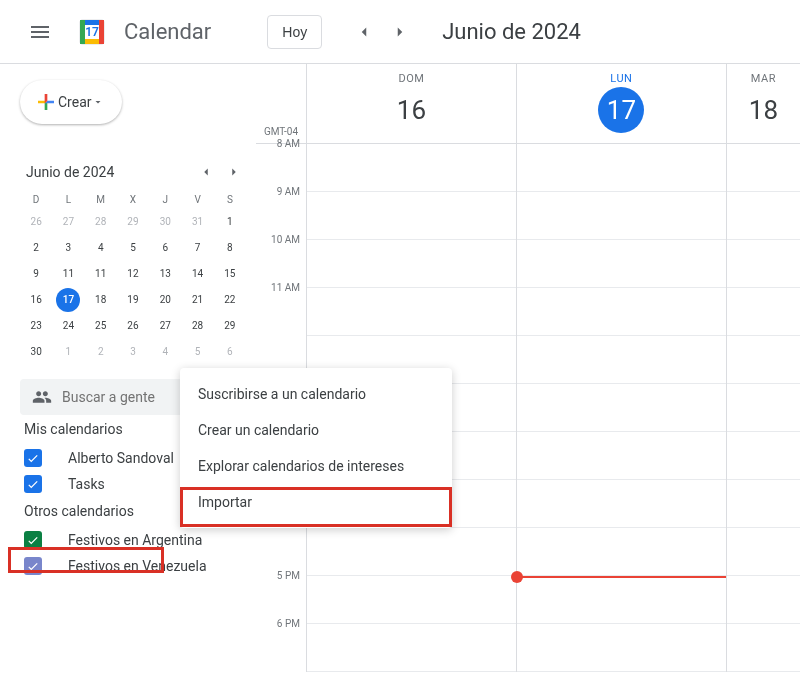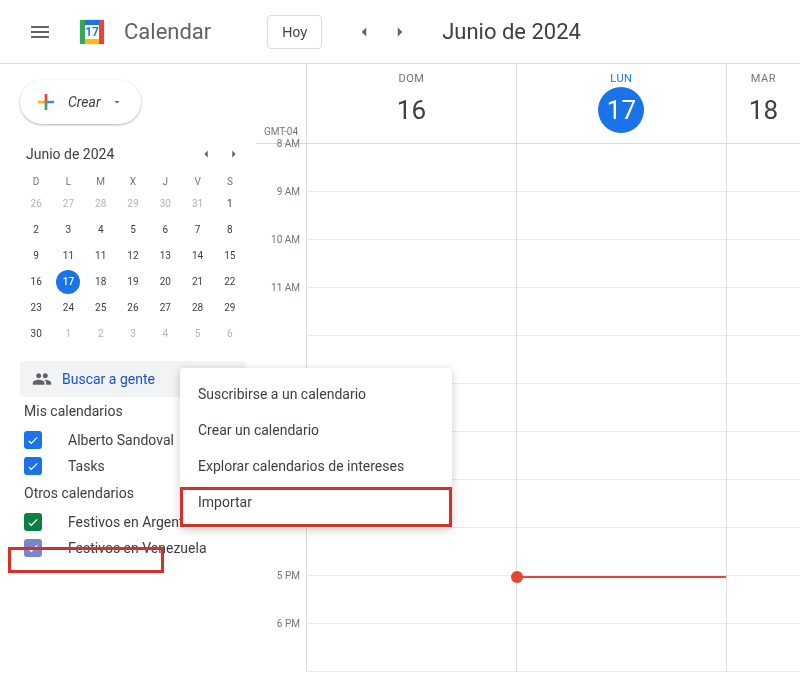--- a/index.html
+++ b/index.html
@@ -16,41 +16,41 @@
   .nav-arrow { width: 36px; height: 36px; display: flex; align-items: center; justify-content: center; cursor: pointer; border-radius: 50%; }
   .nav-arrow svg { width: 18px; height: 18px; fill: #5f6368; }
   .header-month { font-size: 22px; color: #3c4043; margin-left: 16px; }
   
   
   .body { display: flex; height: calc(100% - 64px); }
   .sidebar { width: 256px; padding: 16px 10px 16px 20px; flex-shrink: 0; }
   .main { flex: 1; position: relative; overflow: hidden; }
   
   
-  .create-btn { display: inline-flex; align-items: center; gap: 10px; padding: 10px 18px 10px 14px; border-radius: 28px; box-shadow: 0 1px 3px rgba(0,0,0,0.2), 0 1px 2px rgba(0,0,0,0.12); background: #fff; cursor: pointer; margin-bottom: 18px; font-style: italic; }
+  .create-btn { display: inline-flex; align-items: center; padding: 10px 18px 10px 14px; border-radius: 28px; box-shadow: 0 1px 3px rgba(0,0,0,0.2), 0 1px 2px rgba(0,0,0,0.12); background: #fff; cursor: pointer; margin-bottom: 36px; }
   .plus-icon { width: 24px; height: 24px; }
   .create-btn span { font-size: 14px; color: #3c4043; }
   .create-btn .dropdown-caret { width: 12px; height: 12px; fill: #5f6368; }
   
   
   .mini-cal-header { display: flex; align-items: center; justify-content: space-between; margin-bottom: 6px; padding-left: 6px; }
   .mini-cal-title { font-size: 14px; color: #3c4043; }
   .mini-cal-nav { display: flex; gap: 4px; }
   .mini-cal-nav .nav { width: 24px; height: 24px; display: flex; align-items: center; justify-content: center; cursor: pointer; border-radius: 50%; }
   .mini-cal-nav svg { width: 14px; height: 14px; fill: #5f6368; }
   .mini-cal-grid { display: grid; grid-template-columns: repeat(7, 1fr); gap: 0; text-align: center; }
   .mini-cal-dow { font-size: 10px; color: #70757a; padding: 4px 0; }
   .mini-cal-day { font-size: 10px; color: #3c4043; padding: 4px 0; width: 24px; height: 24px; line-height: 16px; border-radius: 50%; margin: 1px auto; }
   .mini-cal-day.outside { color: #b0b3b8; }
   .mini-cal-day.today { background: #1a73e8; color: #fff; font-weight: 500; }
   
   
   .search-people { display: flex; align-items: center; gap: 10px; background: #f1f3f4; padding: 8px 12px; border-radius: 4px; margin-top: 14px; cursor: text; }
   .search-people svg { width: 20px; height: 20px; fill: #5f6368; }
-  .search-people span { font-size: 14px; color: #1d4ed8; }
+  .search-people span { font-size: 14px; color: #737373; }
   
   
   .cal-section-title { font-size: 14px; color: #3c4043; margin-top: 6px; margin-bottom: 8px; padding-left: 4px; }
   .cal-item { display: flex; align-items: center; gap: 26px; padding: 4px 4px; font-size: 14px; color: #3c4043; }
   .checkbox { width: 18px; height: 18px; border-radius: 3px; display: flex; align-items: center; justify-content: center; flex-shrink: 0; }
   .checkbox svg { width: 14px; height: 14px; fill: #fff; }
   
   
   .red-box { position: absolute; border: 3px solid #d93025; pointer-events: none; z-index: 100; }
   

